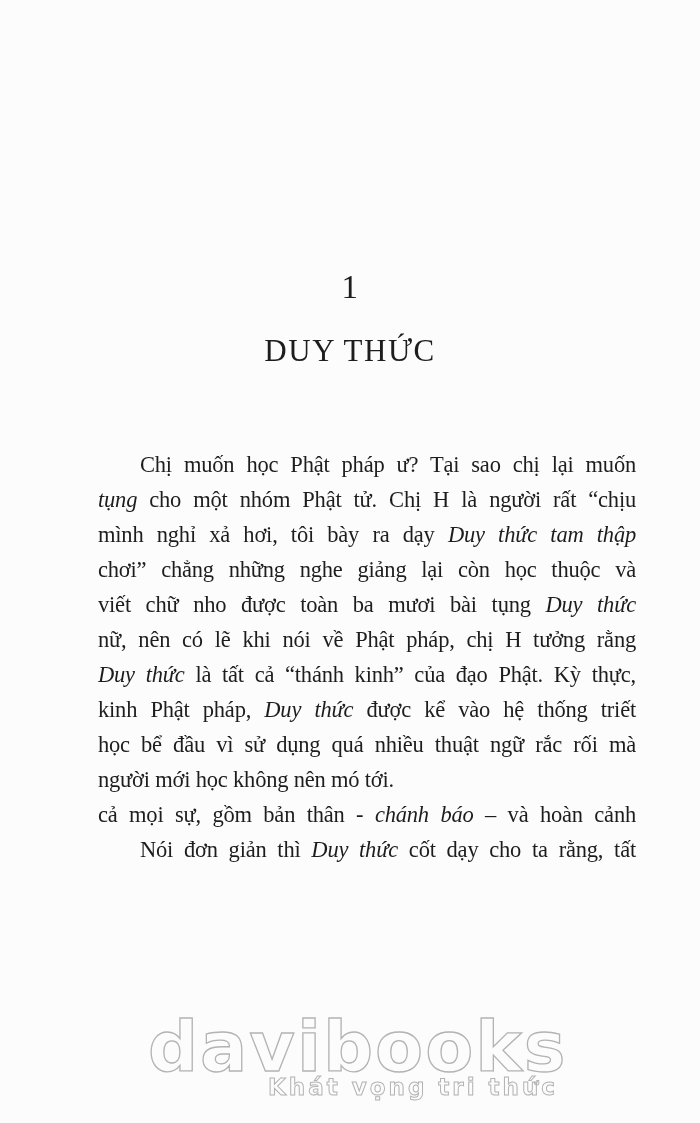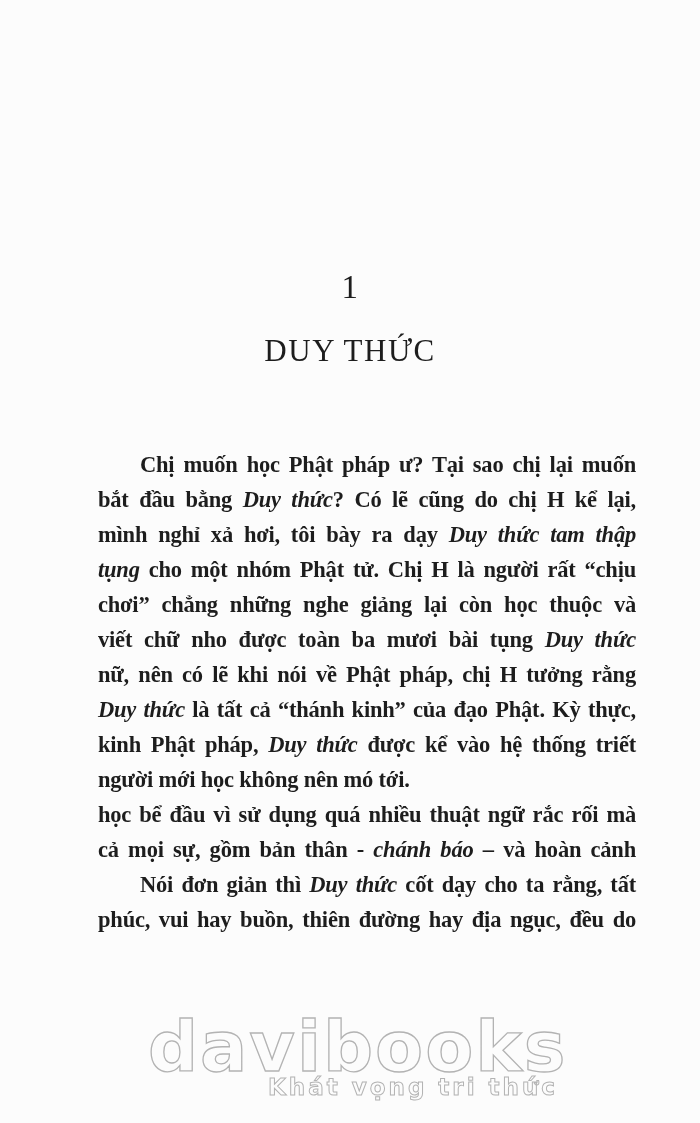--- a/index.html
+++ b/index.html
@@ -33,21 +33,20 @@
     letter-spacing: 1.5px;
   }
   .body-text {
     position: absolute;
     top: 447px;
     left: 98px;
     width: 538px;
     font-size: 22.5px;
     line-height: 35px;
     letter-spacing: -0.2px;
-    font-weight: bold;
   }
   .para { margin: 0; }
   .line {
     text-align: justify;
     text-align-last: justify;
     white-space: normal;
   }
   .line.last { text-align-last: left; }
   .line.first { text-indent: 42px; }
   .it { font-style: italic; }
@@ -86,35 +85,33 @@
 
 <div class="page">
 
   <div class="chapter-number">1</div>
 
   <div class="chapter-title">DUY THỨC</div>
 
   <div class="body-text">
       <div class="para">
         <div class="line first"><span>Chị muốn học Phật pháp ư? Tại sao chị lại muốn</span></div>
-        <div class="line"><span>bắt đầu bằng </span><span class="it">Duy thức</span><span>? Có lẽ cũng do chị H kể lại,</span></div>
+        <div class="line"><span class="it">tụng</span><span> cho một nhóm Phật tử. Chị H là người rất “chịu</span></div>
         <div class="line"><span>mình nghỉ xả hơi, tôi bày ra dạy </span><span class="it">Duy thức tam thập</span></div>
-        <div class="line"><span class="it">tụng</span><span> cho một nhóm Phật tử. Chị H là người rất “chịu</span></div>
         <div class="line"><span>chơi” chẳng những nghe giảng lại còn học thuộc và</span></div>
         <div class="line"><span>viết chữ nho được toàn ba mươi bài tụng </span><span class="it">Duy thức</span></div>
         <div class="line"><span>nữ, nên có lẽ khi nói về Phật pháp, chị H tưởng rằng</span></div>
         <div class="line"><span class="it">Duy thức</span><span> là tất cả “thánh kinh” của đạo Phật. Kỳ thực,</span></div>
         <div class="line"><span>kinh Phật pháp, </span><span class="it">Duy thức</span><span> được kể vào hệ thống triết</span></div>
+        <div class="line"><span>học bể đầu vì sử dụng quá nhiều thuật ngữ rắc rối mà</span></div>
         <div class="line last"><span>người mới học không nên mó tới.</span></div>
-        <div class="line"><span>học bể đầu vì sử dụng quá nhiều thuật ngữ rắc rối mà</span></div>
       </div>
       <div class="para">
         <div class="line"><span>cả mọi sự, gồm bản thân - </span><span class="it">chánh báo</span><span> – và hoàn cảnh</span></div>
         <div class="line first"><span>Nói đơn giản thì </span><span class="it">Duy thức</span><span> cốt dạy cho ta rằng, tất</span></div>
-        <div class="line"><span>phúc, vui hay buồn, thiên đường hay địa ngục, đều do</span></div>
       </div>
     </div>
 
   <div class="watermark">
     <div class="wm-logo">davibooks</div>
     <div class="wm-tagline">Khát vọng tri thức</div>
   </div>
 
 </div>
 

